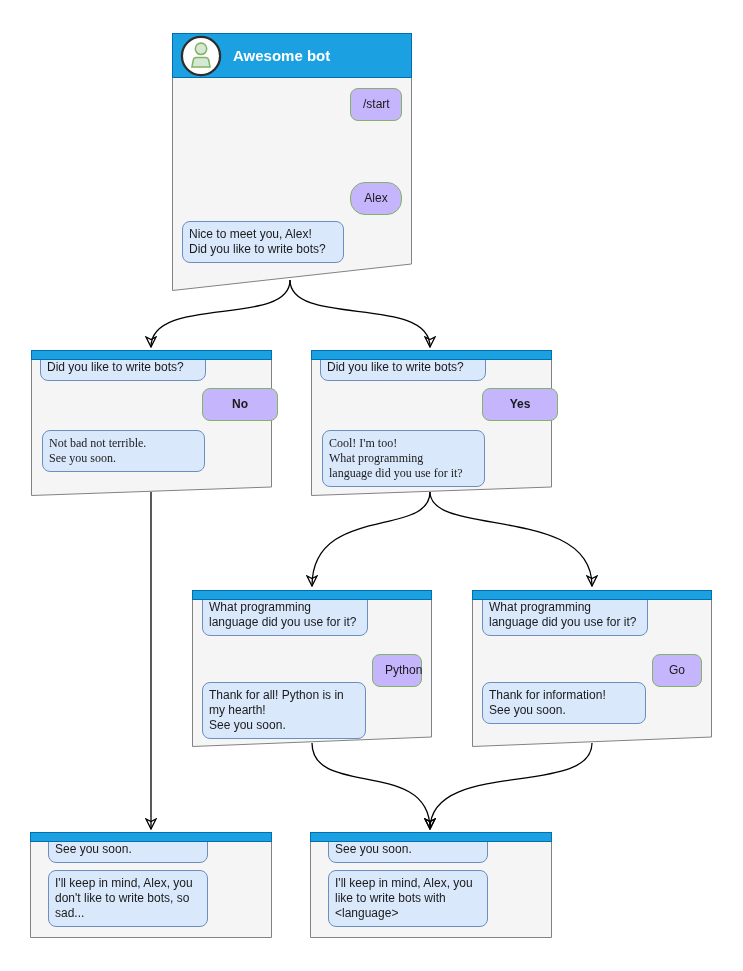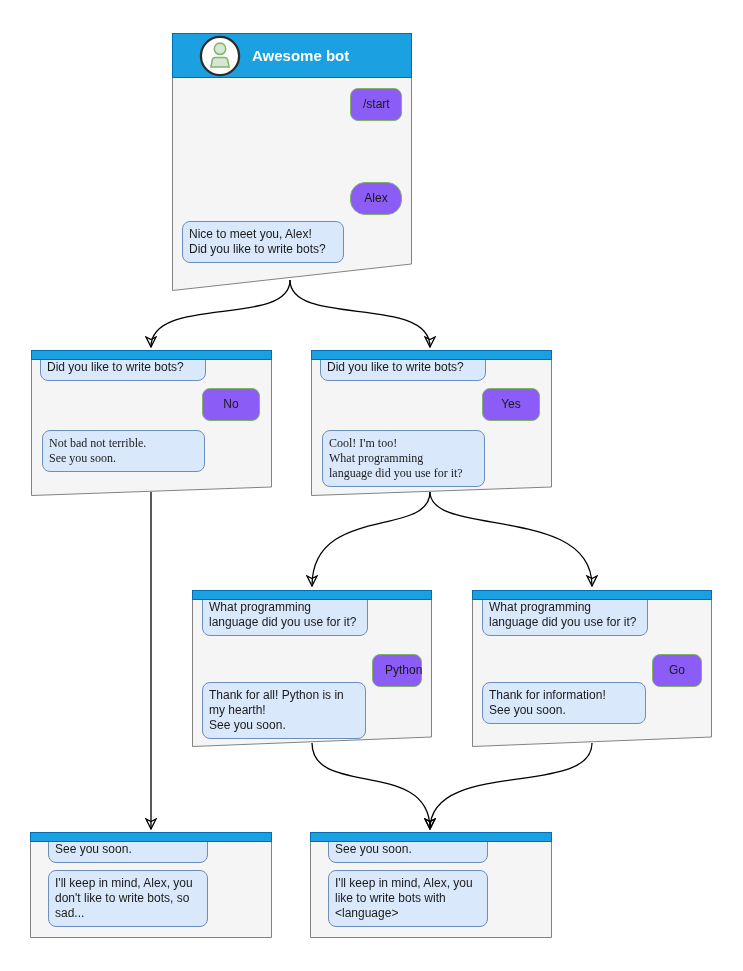--- a/index.html
+++ b/index.html
@@ -3,44 +3,44 @@
 <meta charset="utf-8">
 <style>
   html,body{margin:0;padding:0;background:#ffffff;}
   #canvas{position:relative;width:743px;height:971px;background:#ffffff;overflow:hidden;
           font-family:"Liberation Sans",sans-serif;color:#1a1a1a;}
   .window{position:absolute;}
   .shell{position:absolute;left:0;top:0;z-index:0;}
   .shell path{fill:#f5f5f5;stroke:#828282;stroke-width:1;}
   .header{position:absolute;left:0;top:0;width:100%;height:45px;z-index:3;
           background:#1ba1e2;border:1px solid #006eaf;box-sizing:border-box;
-          display:flex;align-items:center;padding-left:19px;}
+          display:flex;align-items:center;}
   .avatar{margin-left:7px;display:flex;align-items:center;}
   .title{color:#ffffff;font-weight:bold;font-size:15px;margin-left:11px;}
   .strip{position:absolute;left:0;top:0;width:100%;height:10px;z-index:3;
          background:#1ba1e2;border:1px solid #006eaf;box-sizing:border-box;}
   .bubble{position:absolute;z-index:1;box-sizing:border-box;border-radius:8px;
           font-size:12px;line-height:15px;white-space:pre;}
   .bot{background:#dae8fc;border:1px solid #6c8ebf;padding:5px 6px;text-align:left;}
-  .user{background:#8b5cf6;border:1px solid #82b366;padding:8px 12px;text-align:center;}
+  .user{background:#c4b5fd;border:1px solid #82b366;padding:8px 12px;text-align:center;}
   .tucked{top:2px;padding-top:7px;}
   #arrows{position:absolute;left:0;top:0;z-index:5;pointer-events:none;}
   #arrows path,#arrows line{fill:none;stroke:#000000;stroke-width:1.3;}
 
   
   #w-main{left:172px;top:33px;width:240px;height:258px;}
   #w-main .b-start{left:178px;top:55px;width:52px;}
   #w-main .b-hi{left:10px;top:99px;width:122px;}
   #w-main .b-alex{left:178px;top:149px;width:52px;border-radius:15px;}
   #w-main .b-nice{left:10px;top:188px;width:162px;}
 
   #w-no{left:31px;top:350px;width:241px;height:146px;}
   #w-yes{left:311px;top:350px;width:241px;height:146px;}
   #w-no .q,#w-yes .q{left:9px;width:166px;}
-  #w-no .ans,#w-yes .ans{left:171px;top:38px;width:58px;}
+  #w-no .ans,#w-yes .ans{left:171px;top:38px;width:76px;font-weight:bold;}
   #w-no .rep,#w-yes .rep{left:11px;top:80px;width:163px;font-family:Liberation Serif, serif;}
 
   #w-python{left:192px;top:590px;width:240px;height:157px;}
   #w-go{left:472px;top:590px;width:240px;height:157px;}
   #w-python .q,#w-go .q{left:10px;width:166px;}
   #w-python .ans,#w-go .ans{left:180px;top:52px;width:50px;margin-top:12px;}
   #w-python .rep,#w-go .rep{left:10px;top:92px;width:164px;}
 
   #w-end-no{left:30px;top:832px;width:242px;height:106px;}
   #w-end-yes{left:310px;top:832px;width:242px;height:106px;}

